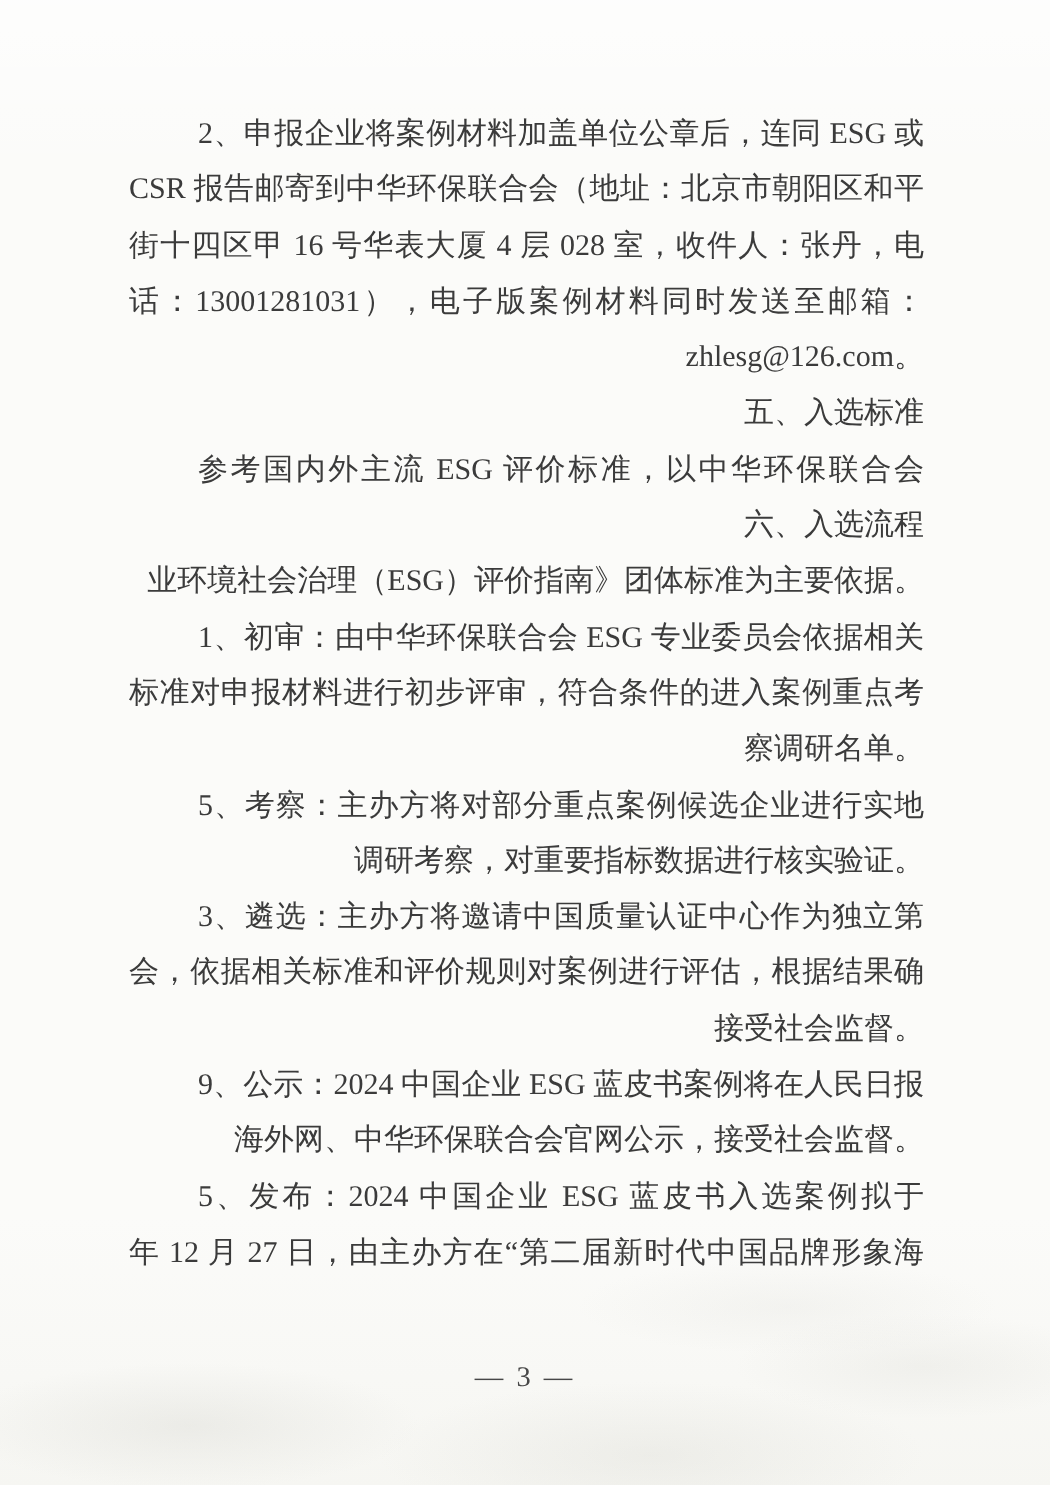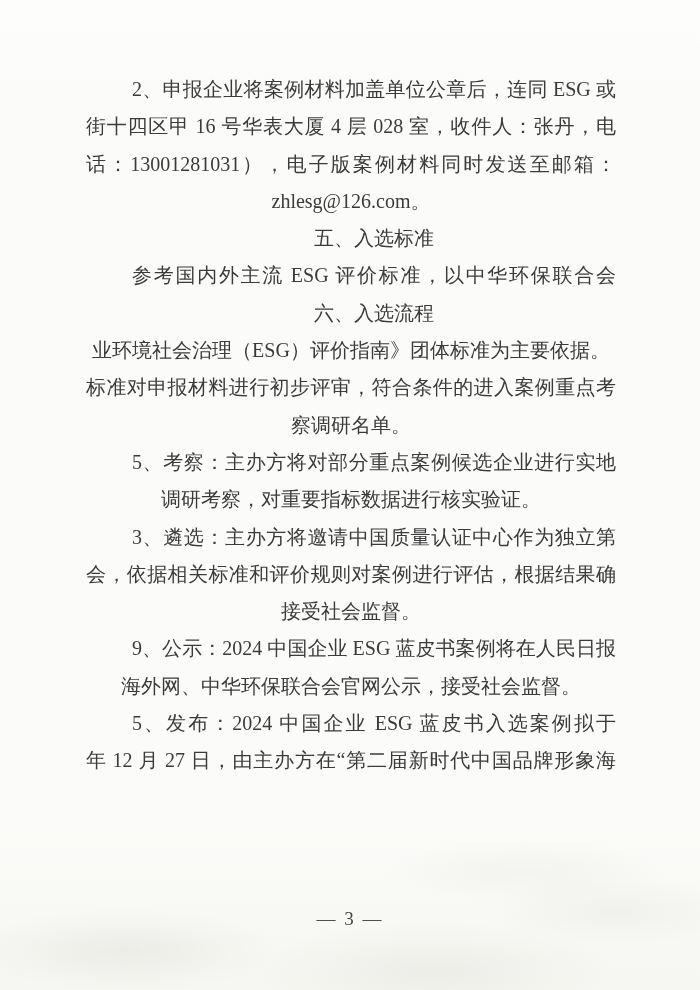--- a/index.html
+++ b/index.html
@@ -32,21 +32,21 @@
     left: 86px;
     width: 530px;
     color: #3b3b3b;
   }
   .ln {
     font-size: 20px;
     line-height: 37.3px;
     height: 37.3px;
     overflow: hidden;
     white-space: normal;
-    text-align: center;
+    text-align: right;
   }
   .ln.ind {
     text-indent: 46px;
   }
   .ln.jst {
     text-align: justify;
     text-align-last: justify;
   }
   .footer {
     position: absolute;
@@ -59,27 +59,29 @@
     letter-spacing: 2px;
   }
 </style>
 </head>
 <body>
 
 <div class="scan-texture"></div>
 
 <div class="doc-body">
   <div class="ln ind jst">2、申报企业将案例材料加盖单位公章后，连同 ESG 或</div>
+  <div class="ln jst">CSR 报告邮寄到中华环保联合会（地址：北京市朝阳区和平</div>
   <div class="ln jst">街十四区甲 16 号华表大厦 4 层 028 室，收件人：张丹，电</div>
   <div class="ln jst">话：13001281031），电子版案例材料同时发送至邮箱：</div>
   <div class="ln">zhlesg@126.com。</div>
   <div class="ln ind">五、入选标准</div>
   <div class="ln ind jst">参考国内外主流 ESG 评价标准，以中华环保联合会《企</div>
   <div class="ln ind">六、入选流程</div>
   <div class="ln">业环境社会治理（ESG）评价指南》团体标准为主要依据。</div>
+  <div class="ln ind jst">1、初审：由中华环保联合会 ESG 专业委员会依据相关</div>
   <div class="ln jst">标准对申报材料进行初步评审，符合条件的进入案例重点考</div>
   <div class="ln">察调研名单。</div>
   <div class="ln ind jst">5、考察：主办方将对部分重点案例候选企业进行实地</div>
   <div class="ln">调研考察，对重要指标数据进行核实验证。</div>
   <div class="ln ind jst">3、遴选：主办方将邀请中国质量认证中心作为独立第</div>
   <div class="ln jst">会，依据相关标准和评价规则对案例进行评估，根据结果确</div>
   <div class="ln">接受社会监督。</div>
   <div class="ln ind jst">9、公示：2024 中国企业 ESG 蓝皮书案例将在人民日报</div>
   <div class="ln">海外网、中华环保联合会官网公示，接受社会监督。</div>
   <div class="ln ind jst">5、发布：2024 中国企业 ESG 蓝皮书入选案例拟于 2024</div>

